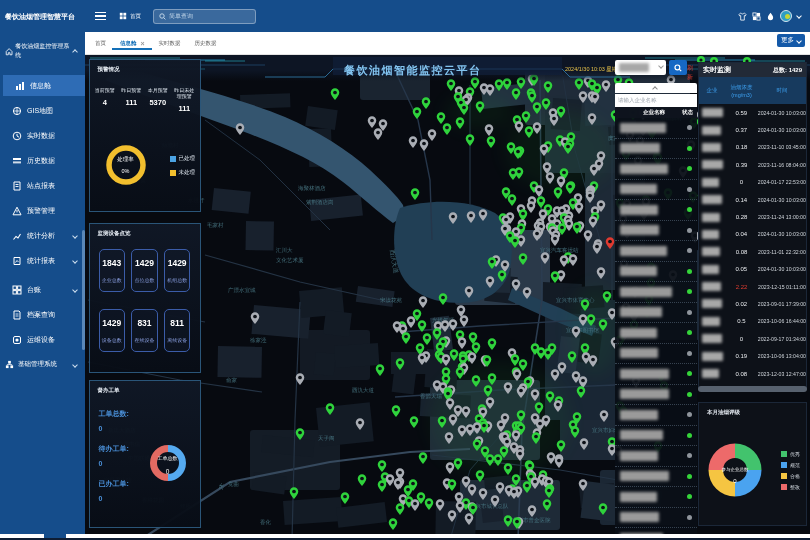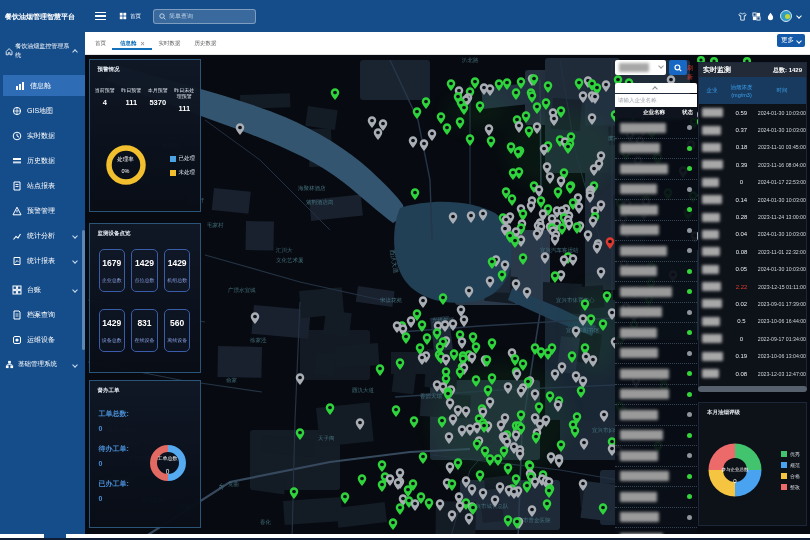--- a/index.html
+++ b/index.html
@@ -630,20 +630,32 @@
 <use href="#pin" x="603" y="515" fill="#2fd33c"></use>
 <use href="#pin" x="532" y="517" fill="#a9adb4"></use>
 <use href="#pin" x="452" y="522" fill="#a9adb4"></use>
 <use href="#pin" x="469" y="525" fill="#a9adb4"></use>
 <use href="#pin" x="508" y="527" fill="#2fd33c"></use>
 <use href="#pin" x="519" y="529" fill="#a9adb4"></use>
 <use href="#pin" x="517" y="529" fill="#2fd33c"></use>
 <use href="#pin" x="393" y="530" fill="#2fd33c"></use>
 </g>
 </svg>
+<div class="banner">
+<svg width="725" height="26" style="position:absolute;left:0;top:0">
+<path d="M180,22 L240,22 L248,14 L477,14 L485,22 L545,22" stroke="#2a6a94" fill="none" stroke-width="1"></path>
+<path d="M0,10 H180 M545,10 H725" stroke="#1d3f5e" stroke-width="1"></path>
+<path d="M60,5 H140 M590,5 H670" stroke="#174a66" stroke-width="2"></path>
+<path d="M5,3 H95 M120,6 H160 M560,3 H640 M660,6 H720" stroke="#2ab8cc" stroke-width="1.5" opacity=".4"></path>
+<path d="M30,14 H120 M600,14 H700" stroke="#1f7f9a" stroke-width="1" opacity=".6"></path>
+<rect x="248" y="2" width="229" height="18" fill="#11203a" opacity=".7"></rect>
+</svg>
+<div class="bantitle">餐饮油烟智能监控云平台</div>
+<div class="bandate">2024/1/30 10:03 星期二</div>
+</div>
 
 <div class="panelL p1">
   <div class="ptitle">预警情况</div>
   <div class="statrow">
     <div class="statcol">当前预警<b>4</b></div>
     <div class="statcol">昨日预警<b>111</b></div>
     <div class="statcol">本月预警<b>5370</b></div>
     <div class="statcol">昨日未处<br>理预警<b>111</b></div>
   </div>
   <div class="ringwrap">
@@ -653,26 +665,26 @@
     <div class="ringlbl" style="top:17px">处理率</div>
     <div class="ringlbl" style="top:29px">0%</div>
   </div>
   <div class="leg" style="top:95px"><i style="background:#4ba3e3"></i>已处理</div>
   <div class="leg" style="top:109px"><i style="background:#f2bf2e"></i>未处理</div>
 </div>
 
 <div class="panelL p2">
   <div class="ptitle">监测设备点览</div>
   <div class="cards">
-    <div class="card"><b>1679</b><span>企业总数</span></div>
+    <div class="card"><b>1843</b><span>企业总数</span></div>
     <div class="card"><b>1429</b><span>点位总数</span></div>
     <div class="card"><b>1429</b><span>机组总数</span></div>
     <div class="card"><b>1429</b><span>设备总数</span></div>
     <div class="card"><b>831</b><span>在线设备</span></div>
-    <div class="card"><b>560</b><span>离线设备</span></div>
+    <div class="card"><b>811</b><span>离线设备</span></div>
   </div>
 </div>
 
 <div class="panelL p3">
   <div class="ptitle">督办工单</div>
   <div class="wlabel" style="top:28px">工单总数:</div>
   <div class="wlabel" style="top:44px">0</div>
   <div class="wlabel" style="top:63px">待办工单:</div>
   <div class="wlabel" style="top:79px">0</div>
   <div class="wlabel" style="top:98px">已办工单:</div>

